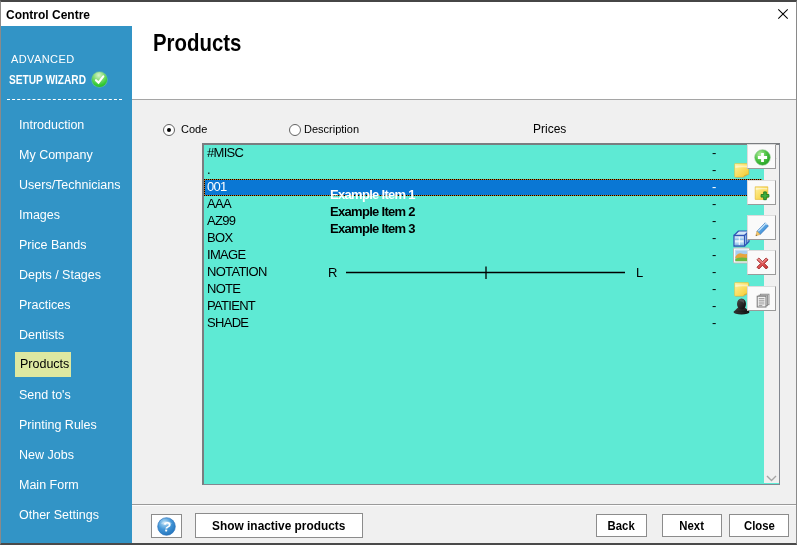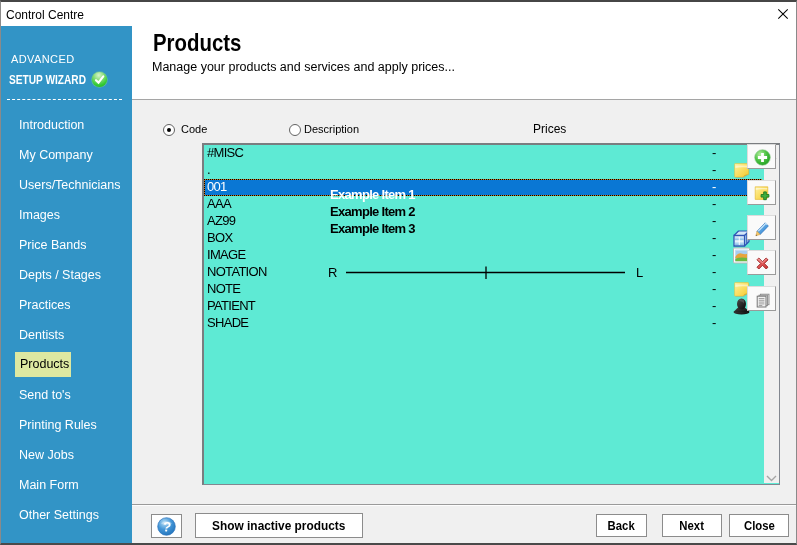--- a/index.html
+++ b/index.html
@@ -1,19 +1,19 @@
 <!DOCTYPE html>
 <html><head>
 <meta charset="utf-8">
 <style>
 * { margin:0; padding:0; box-sizing:border-box; }
 html,body { width:797px; height:545px; overflow:hidden; }
 body { font-family:"Liberation Sans", sans-serif; position:relative; background:#fff; }
 .frame { position:absolute; left:0; top:0; width:797px; height:545px; border:1px solid #8a8a8a; border-top:2px solid #464646; border-bottom:2px solid #4a4a4a; pointer-events:none; }
-.titlebar { position:absolute; left:1px; top:2px; width:795px; height:24px; background:#fff; }
+.titlebar { position:absolute; left:1px; top:2px; width:795px; height:24px; background:#fff;font-weight:bold; }
 .titletext { position:absolute; left:5px; top:6px; font-size:12px; color:#000; }
 .closex { position:absolute; left:776px; top:6px; width:12px; height:12px; }
 .sidebar { position:absolute; left:1px; top:26px; width:131px; height:517px; background:#3294c6; }
 .adv { position:absolute; left:10px; top:27px; color:#fff; font-size:11px; letter-spacing:0.4px; }
 .sw { position:absolute; left:8px; top:46px; color:#fff; font-size:13px; font-weight:bold; transform:scaleX(0.78); transform-origin:0 0; white-space:nowrap; }
 .swcheck { position:absolute; left:90px; top:45px; width:17px; height:17px; }
 .dash { position:absolute; left:6px; top:73px; width:115px; border-top:1px dashed #fff; }
 .mi { position:absolute; left:18px; color:#fff; font-size:12.5px; }
 .mihl { position:absolute; left:14px; top:326px; width:56px; height:25px; background:#dde8a1; }
 .mihl span { position:absolute; left:5px; top:5px; color:#000; font-size:12.5px; }
@@ -119,21 +119,20 @@
     </div>
   <div class="mi" style="top:362px">Send to's</div>
   <div class="mi" style="top:392px">Printing Rules</div>
   <div class="mi" style="top:422px">New Jobs</div>
   <div class="mi" style="top:452px">Main Form</div>
   <div class="mi" style="top:482px">Other Settings</div>
 </div>
 <div class="main">
   <div class="whiteband">
     <div class="h1">Products</div>
-    <div class="sub">Manage your products and services and apply prices...</div>
   </div>
   <div class="radio" style="left:31px; top:98px;">
       <div class="dot"></div>
     </div>
   <div class="rlabel" style="left:49px; top:97px;">Code</div>
   <div class="radio" style="left:157px; top:98px;"></div>
   <div class="rlabel" style="left:172px; top:97px;">Description</div>
   <div class="rlabel" style="left:401px; top:96px; font-size:12px;">Prices</div>
 
   <div class="listbox">

